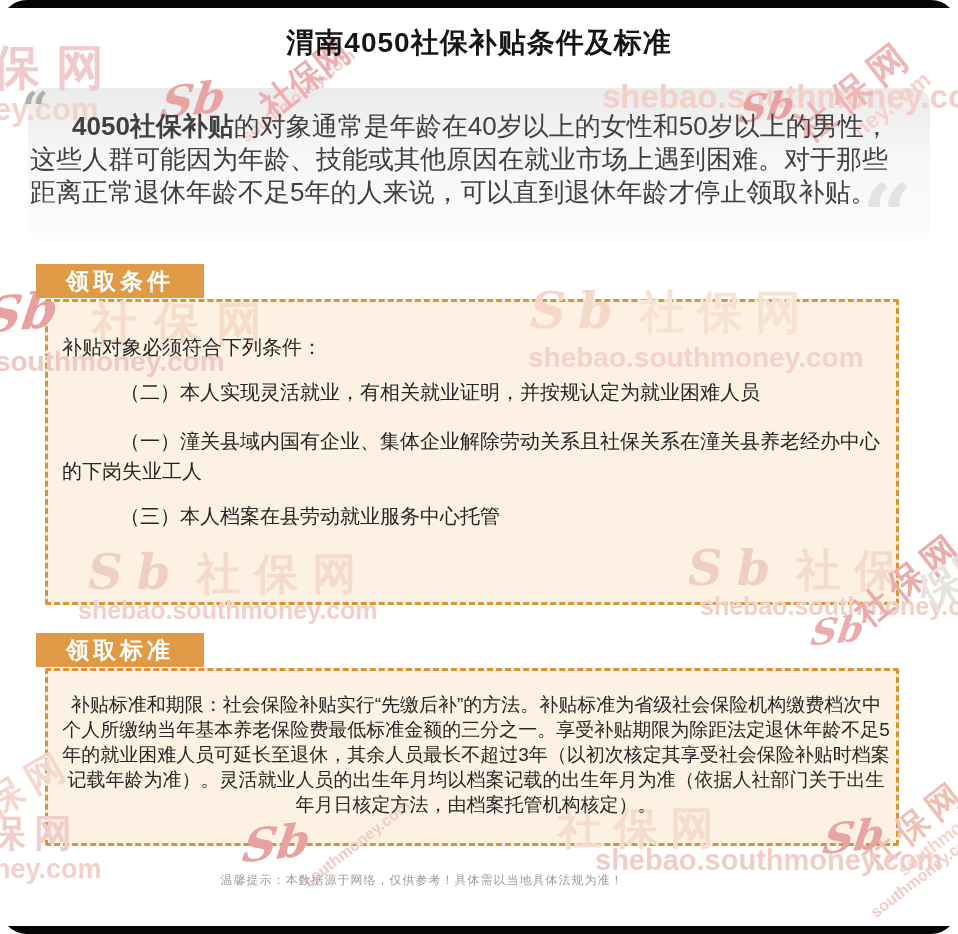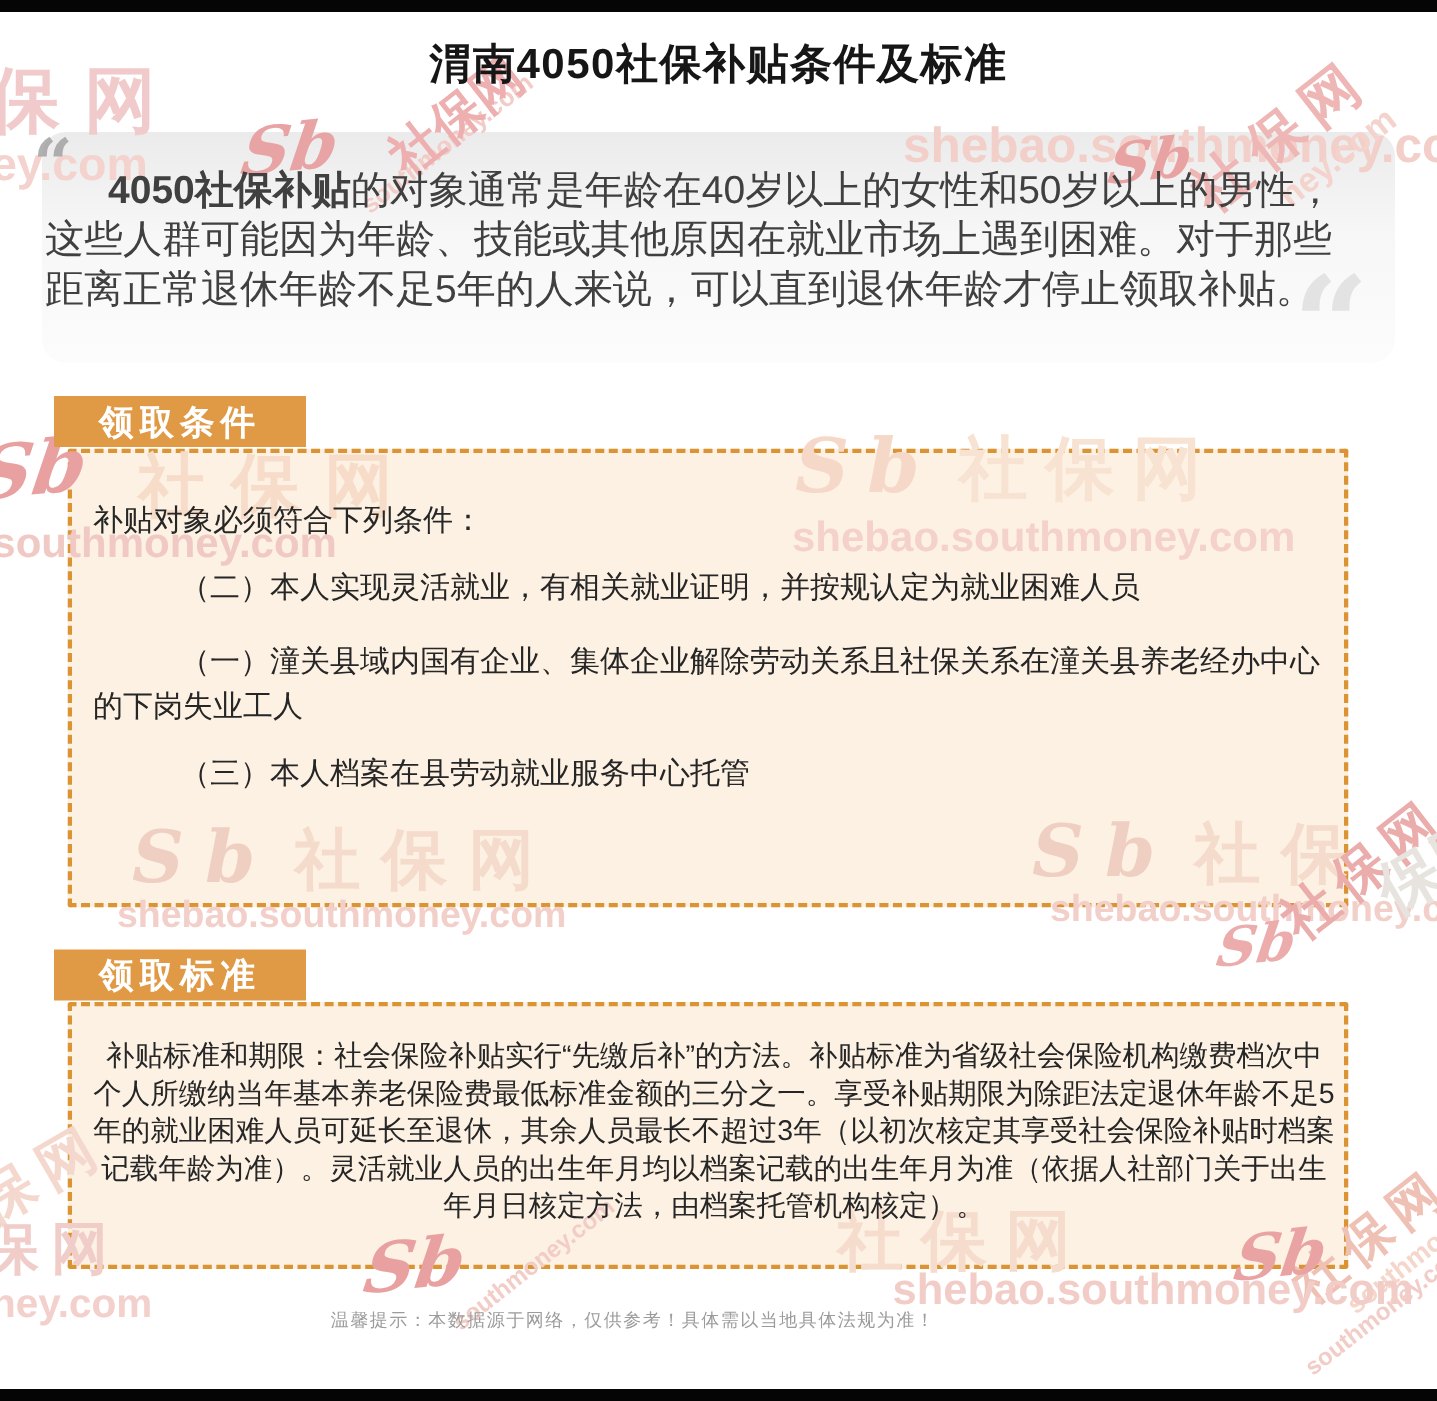--- a/index.html
+++ b/index.html
@@ -1,18 +1,18 @@
 <!DOCTYPE html>
 <html><head>
 <meta charset="utf-8">
 <style>
   html,body{margin:0;padding:0;background:#fff;}
   .page{
     position:relative;width:958px;height:934px;overflow:hidden;background:#ffffff;
-    font-family:"Liberation Sans","DejaVu Sans",sans-serif;color:#2b2b2b;
+    font-family:"Liberation Sans","DejaVu Sans",sans-serif;color:#2b2b2b;border-radius:27px;
   }
   .bar{position:absolute;left:0;width:958px;height:8px;background:#050505;}
   .bar.top{top:0;}
   .bar.bottom{top:926px;}
   .title{
     position:absolute;left:0;top:24px;width:958px;margin:0;text-align:center;
     font-size:28px;font-weight:bold;color:#161616;letter-spacing:1px;
   }
   
   .intro-bg{

